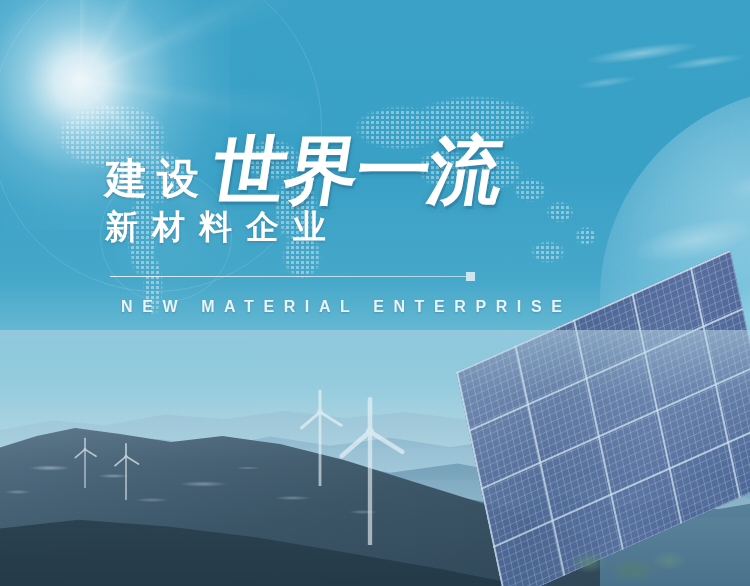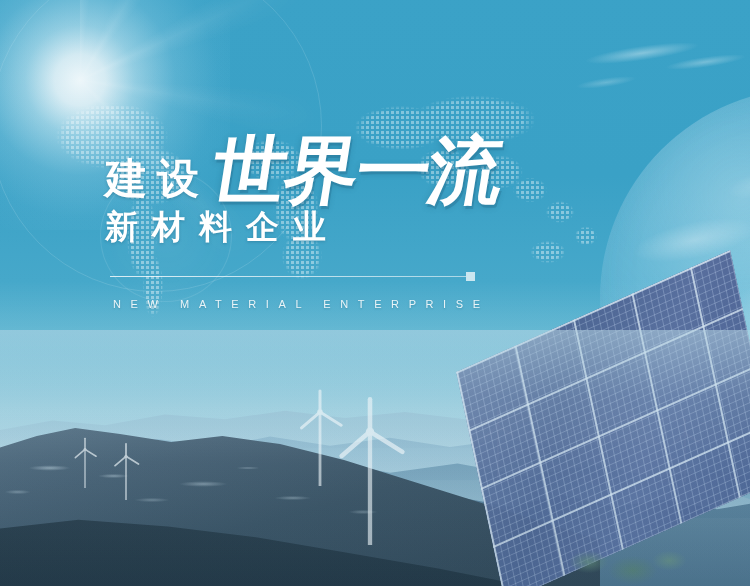--- a/index.html
+++ b/index.html
@@ -258,22 +258,22 @@
   }
   #divider{
     position:absolute;left:110px;top:276px;width:356px;height:1px;
     background:linear-gradient(to right, rgba(255,255,255,.80), rgba(255,255,255,.55));
   }
   #divider-cap{
     position:absolute;left:466px;top:272px;width:9px;height:9px;
     background:rgba(255,255,255,.72);
   }
   #subtitle{
-    position:absolute;left:113px;top:298px;
-    font-size:11px;font-weight:normal;color:rgba(255,255,255,.88);
+    position:absolute;left:121px;top:298px;
+    font-size:16px;font-weight:bold;color:rgba(255,255,255,.88);
     letter-spacing:9.6px;white-space:nowrap;
     text-shadow:0 1px 2px rgba(20,70,95,.25);
   }
 </style>
 </head>
 <body>
 
 <div id="stage">
 
   <div class="layer" id="sky"></div>

